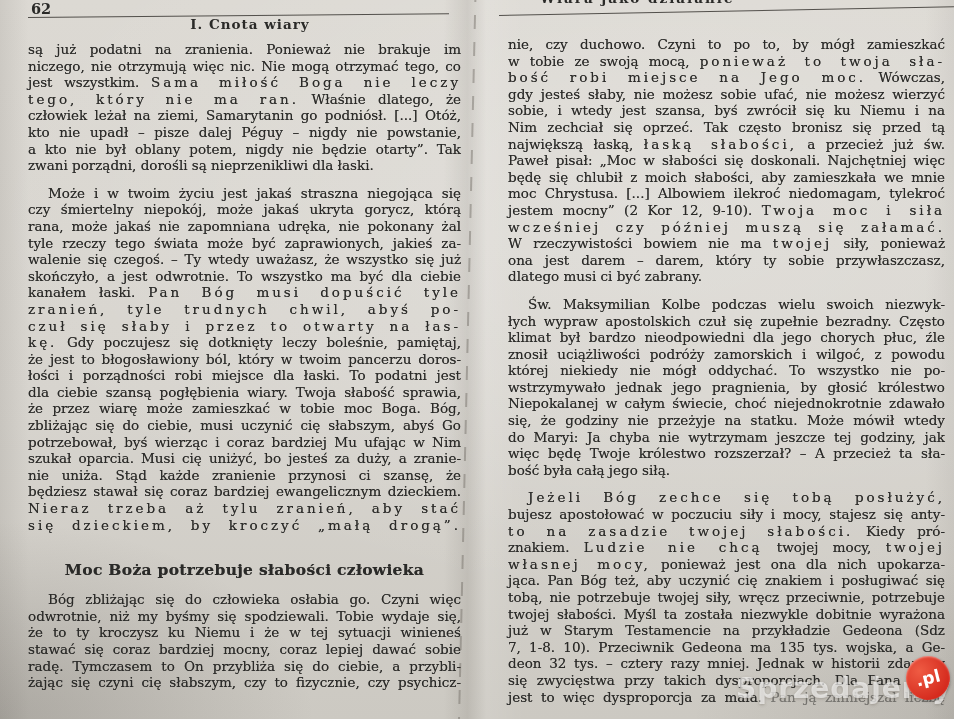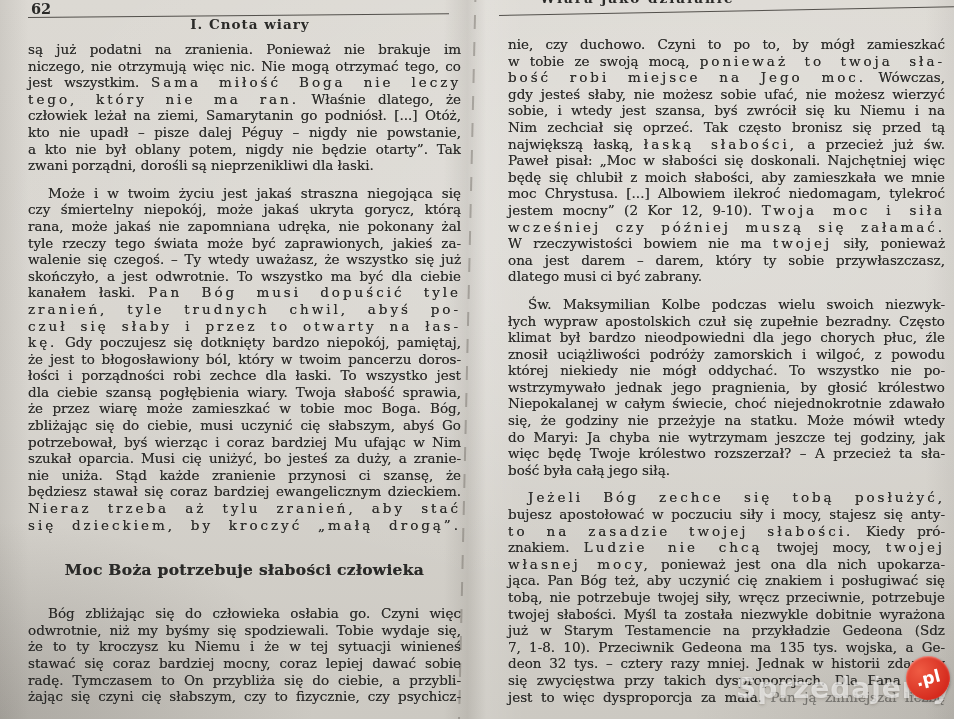--- a/index.html
+++ b/index.html
@@ -46,21 +46,21 @@
     text-shadow:0 0 .4px rgba(20,18,16,.55);
     white-space:nowrap;
   }
   .line.last{text-align-last:left;}
   .line.indent{text-indent:20px;}
   .sp{letter-spacing:.22em; word-spacing:.25em;}
   .i{}
   .ob{opacity:.5; filter:blur(.4px);}
 
   .heading{
-    margin:27px 0 26px 0; text-align:center;
+    margin:27px 0 12px 0; text-align:center;
     font-size:15.5px; font-weight:bold; letter-spacing:.3px;
     text-shadow:0 0 .4px rgba(20,18,16,.55);
   }
 
   .watermark{position:absolute; left:690px; top:648px; width:264px; height:70px;}
   .wm-text{
     position:absolute; left:46px; top:24px;
     font-family:"DejaVu Sans", sans-serif; font-weight:bold; font-size:28px;
     color:rgba(255,255,255,.55); letter-spacing:1px;
     text-shadow:0 1px 3px rgba(90,80,70,.35), 0 0 1px rgba(255,255,255,.3);
@@ -101,23 +101,23 @@
       <div class="para">
           <div class="line indent"><span>Może i w twoim życiu jest jakaś straszna niegojąca się</span></div>
           <div class="line"><span>czy śmiertelny niepokój, może jakaś ukryta gorycz, którą</span></div>
           <div class="line"><span>rana, może jakaś nie zapomniana udręka, nie pokonany żal</span></div>
           <div class="line"><span>tyle rzeczy tego świata może być zaprawionych, jakieś za-</span></div>
           <div class="line"><span>walenie się czegoś. – Ty wtedy uważasz, że wszystko się już</span></div>
           <div class="line"><span>skończyło, a jest odwrotnie. To wszystko ma być dla ciebie</span></div>
           <div class="line"><span>kanałem łaski. </span><span class="sp">Pan Bóg musi dopuścić tyle</span></div>
           <div class="line"><span class="sp">zranień, tyle trudnych chwil, abyś po-</span></div>
           <div class="line"><span class="sp">czuł się słaby i przez to otwarty na łas-</span></div>
-          <div class="line"><span class="sp">kę.</span><span> Gdy poczujesz się dotknięty bardzo niepokój, pamiętaj,</span></div>
+          <div class="line"><span class="sp">kę.</span><span> Gdy poczujesz się dotknięty leczy boleśnie, pamiętaj,</span></div>
           <div class="line"><span>że jest to błogosławiony ból, który w twoim pancerzu doros-</span></div>
-          <div class="line"><span>łości i porządności robi zechce dla łaski. To wszystko jest</span></div>
+          <div class="line"><span>łości i porządności robi miejsce dla łaski. To podatni jest</span></div>
           <div class="line"><span>dla ciebie szansą pogłębienia wiary. Twoja słabość sprawia,</span></div>
           <div class="line"><span>że przez wiarę może zamieszkać w tobie moc Boga. Bóg,</span></div>
           <div class="line"><span>zbliżając się do ciebie, musi uczynić cię słabszym, abyś Go</span></div>
           <div class="line"><span>potrzebował, byś wierząc i coraz bardziej Mu ufając w Nim</span></div>
           <div class="line"><span>szukał oparcia. Musi cię uniżyć, bo jesteś za duży, a zranie-</span></div>
           <div class="line"><span>nie uniża. Stąd każde zranienie przynosi ci szansę, że</span></div>
           <div class="line"><span>będziesz stawał się coraz bardziej ewangelicznym dzieckiem.</span></div>
           <div class="line"><span class="sp">Nieraz trzeba aż tylu zranień, aby stać</span></div>
           <div class="line"><span class="sp">się dzieckiem, by kroczyć „małą drogą”.</span></div>
         </div>

